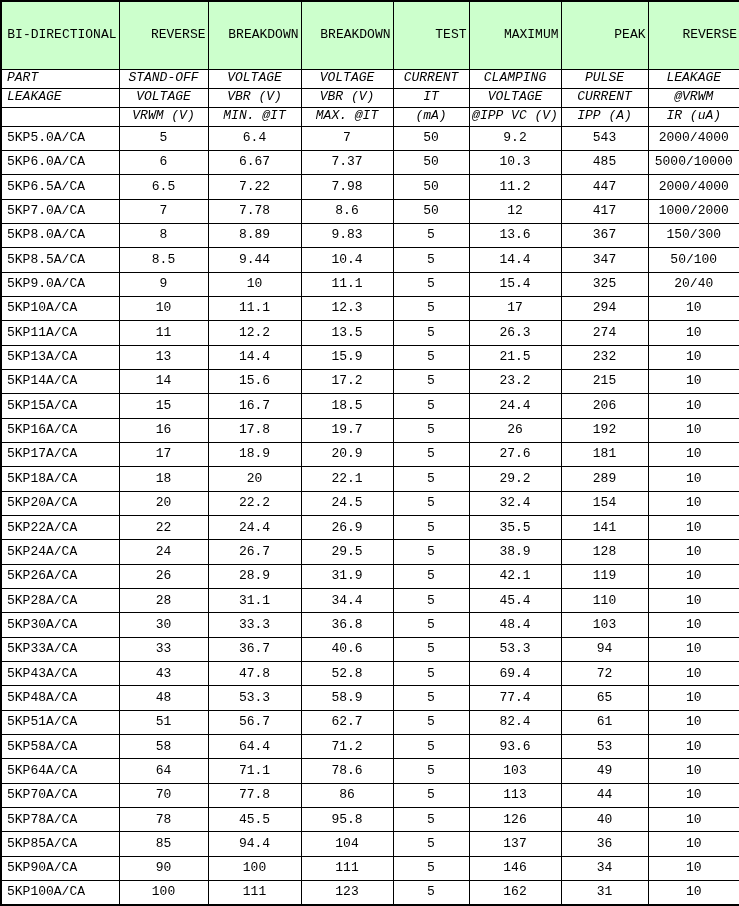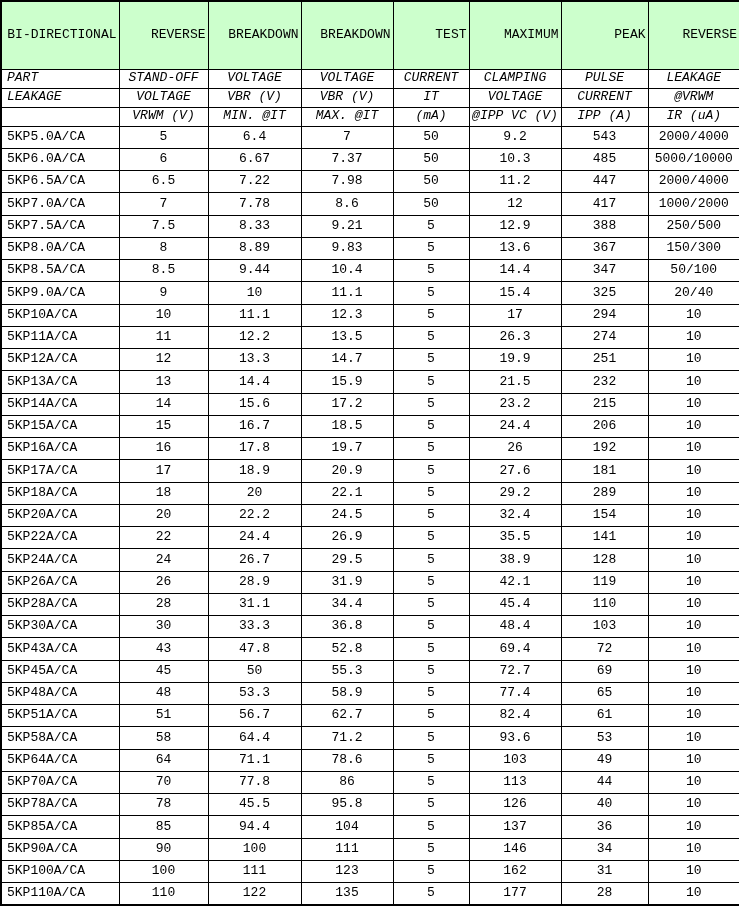--- a/index.html
+++ b/index.html
@@ -127,30 +127,20 @@
         <td class="col-part">5KP7.0A/CA</td>
         <td>7</td>
         <td>7.78</td>
         <td>8.6</td>
         <td>50</td>
         <td>12</td>
         <td>417</td>
         <td>1000/2000</td>
       </tr>
       <tr>
-        <td class="col-part">5KP7.5A/CA</td>
-        <td>7.5</td>
-        <td>8.33</td>
-        <td>9.21</td>
-        <td>5</td>
-        <td>12.9</td>
-        <td>388</td>
-        <td>250/500</td>
-      </tr>
-      <tr>
         <td class="col-part">5KP8.0A/CA</td>
         <td>8</td>
         <td>8.89</td>
         <td>9.83</td>
         <td>5</td>
         <td>13.6</td>
         <td>367</td>
         <td>150/300</td>
       </tr>
       <tr>
@@ -187,30 +177,20 @@
         <td class="col-part">5KP11A/CA</td>
         <td>11</td>
         <td>12.2</td>
         <td>13.5</td>
         <td>5</td>
         <td>26.3</td>
         <td>274</td>
         <td>10</td>
       </tr>
       <tr>
-        <td class="col-part">5KP12A/CA</td>
-        <td>12</td>
-        <td>13.3</td>
-        <td>14.7</td>
-        <td>5</td>
-        <td>19.9</td>
-        <td>251</td>
-        <td>10</td>
-      </tr>
-      <tr>
         <td class="col-part">5KP13A/CA</td>
         <td>13</td>
         <td>14.4</td>
         <td>15.9</td>
         <td>5</td>
         <td>21.5</td>
         <td>232</td>
         <td>10</td>
       </tr>
       <tr>
@@ -317,40 +297,40 @@
         <td class="col-part">5KP30A/CA</td>
         <td>30</td>
         <td>33.3</td>
         <td>36.8</td>
         <td>5</td>
         <td>48.4</td>
         <td>103</td>
         <td>10</td>
       </tr>
       <tr>
+        <td class="col-part">5KP33A/CA</td>
+        <td>33</td>
+        <td>36.7</td>
+        <td>40.6</td>
+        <td>5</td>
+        <td>53.3</td>
+        <td>94</td>
+        <td>10</td>
+      </tr>
+      <tr>
         <td class="col-part">5KP43A/CA</td>
         <td>43</td>
         <td>47.8</td>
         <td>52.8</td>
         <td>5</td>
         <td>69.4</td>
         <td>72</td>
         <td>10</td>
       </tr>
       <tr>
-        <td class="col-part">5KP45A/CA</td>
-        <td>45</td>
-        <td>50</td>
-        <td>55.3</td>
-        <td>5</td>
-        <td>72.7</td>
-        <td>69</td>
-        <td>10</td>
-      </tr>
-      <tr>
         <td class="col-part">5KP48A/CA</td>
         <td>48</td>
         <td>53.3</td>
         <td>58.9</td>
         <td>5</td>
         <td>77.4</td>
         <td>65</td>
         <td>10</td>
       </tr>
       <tr>
@@ -426,24 +406,14 @@
       <tr>
         <td class="col-part">5KP100A/CA</td>
         <td>100</td>
         <td>111</td>
         <td>123</td>
         <td>5</td>
         <td>162</td>
         <td>31</td>
         <td>10</td>
       </tr>
-      <tr>
-        <td class="col-part">5KP110A/CA</td>
-        <td>110</td>
-        <td>122</td>
-        <td>135</td>
-        <td>5</td>
-        <td>177</td>
-        <td>28</td>
-        <td>10</td>
-      </tr>
     </tbody>
 </table>
 
 </body></html>

